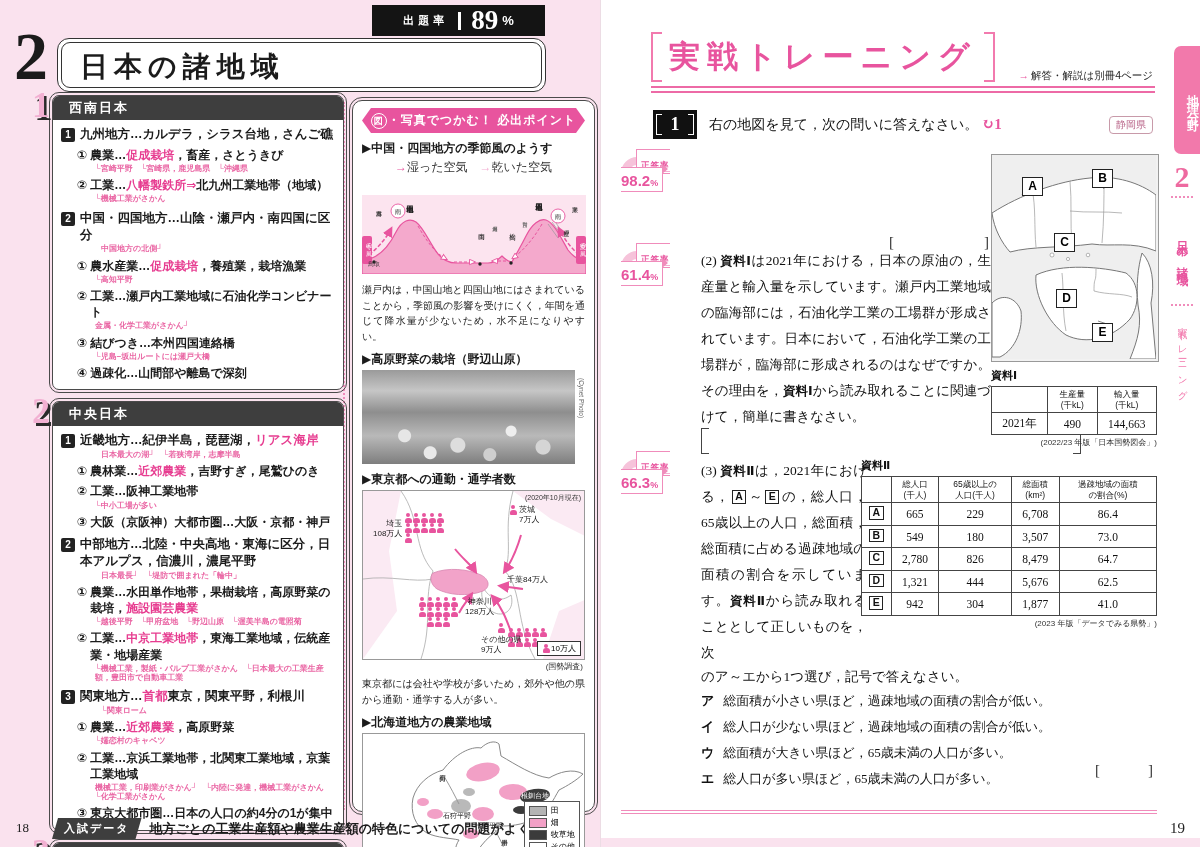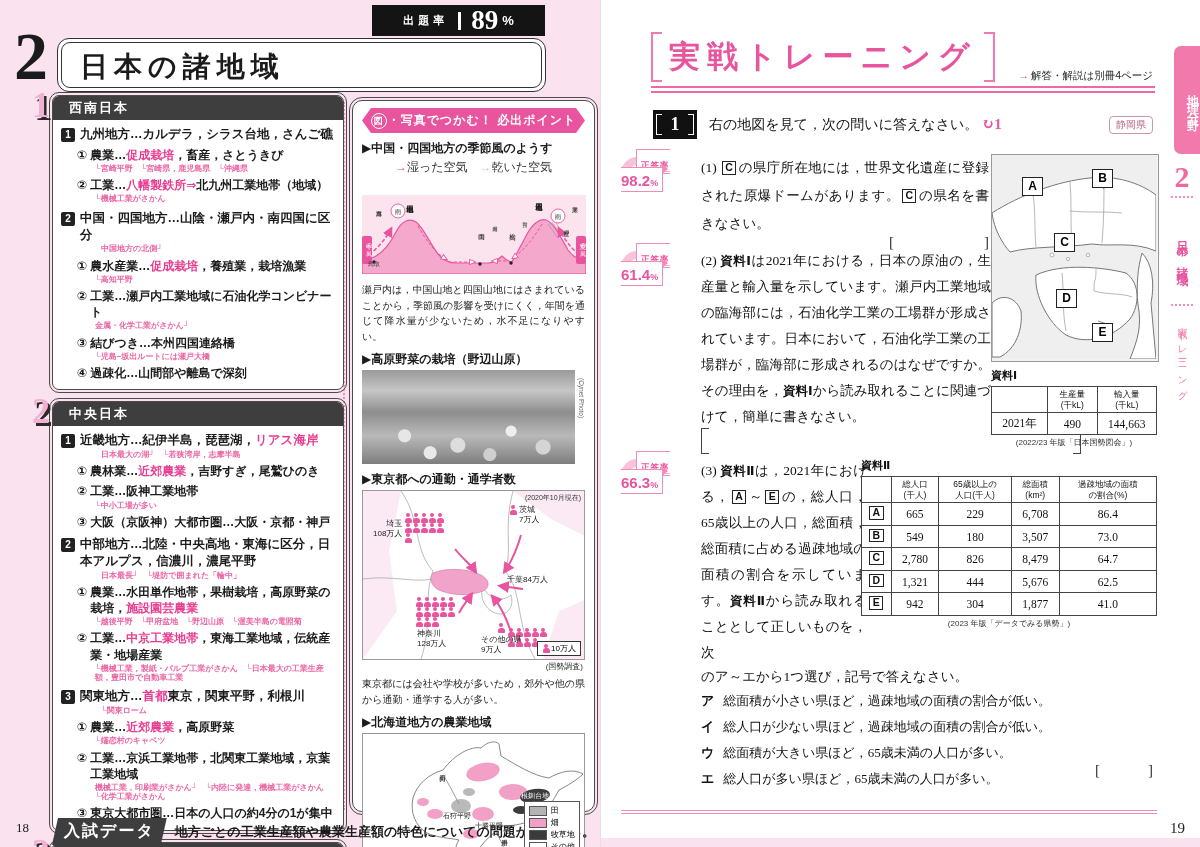--- a/index.html
+++ b/index.html
@@ -54,35 +54,35 @@
   .person{display:inline-block;width:8px;height:10px;position:relative;}
   .person::before{content:"";position:absolute;left:2px;top:0;width:4px;height:4px;border-radius:50%;background:#e8549e;}
   .person::after{content:"";position:absolute;left:0.5px;top:4.5px;width:7px;height:5px;border-radius:3px 3px 1px 1px;background:#e8549e;}
   .grp-saitama{left:10px;top:22px;justify-content:center;}
   .grp-saitama .g-label{text-align:right;margin-top:6px;}
   .grp-saitama .g-icons{width:46px;}
   .grp-ibaraki{left:146px;top:14px;}
   .grp-ibaraki .g-label{margin-top:0;}
   .grp-chiba{left:144px;top:84px;flex-direction:column;gap:43px;}
   .grp-chiba .g-icons{width:46px;}
-  .grp-kanagawa{left:52px;top:106px;flex-direction:column;}
+  .grp-kanagawa{left:52px;top:106px;text-align:center;}
   .grp-kanagawa .g-icons{width:46px;}
   .grp-kanagawa .g-label{margin-left:2px;}
   .grp-other{left:118px;top:132px;flex-direction:column;align-items:center;}
   .commute-legendbox{position:absolute;right:3px;bottom:3px;border:1px solid #333;background:#fff;font-size:8px;padding:1px 4px;z-index:6;display:flex;align-items:center;gap:1px;}
   .map-source{font-size:8px;color:#333;text-align:right;margin:1px 2px 0 0;}
   .hokkaido-map{position:relative;height:148px;border:1px solid #999;background:#fff;overflow:hidden;}
   .hk-legend{position:absolute;right:4px;bottom:26px;border:1px solid #555;background:#fff;font-size:8px;padding:2px 4px;z-index:5;}
   .hk-legend-row{display:flex;align-items:center;gap:4px;margin:1px 0;}
   .hk-chip{width:16px;height:8px;border:0.8px solid #555;flex:none;}
 
   
   .page-num-left{position:absolute;left:16px;top:820px;font-family:"Liberation Serif","DejaVu Serif",serif;font-size:13px;color:#222;}
   .exam-data{position:absolute;left:52px;top:818px;display:flex;gap:8px;align-items:center;}
-  .exam-badge{background:#3e3e3e;color:#fff;font-size:16px;font-weight:bold;letter-spacing:2px;padding:3px 12px;clip-path:polygon(6px 0,100% 0,calc(100% - 6px) 100%,0 100%);}
+  .exam-badge{background:#3e3e3e;color:#fff;font-size:11px;font-weight:bold;letter-spacing:2px;padding:3px 12px;clip-path:polygon(6px 0,100% 0,calc(100% - 6px) 100%,0 100%);}
   .exam-text{font-size:13px;color:#1b1b1b;font-weight:bold;}
 
   
   .page-right{position:absolute;left:600px;top:0;width:600px;height:847px;background:#fff;border-left:1px solid #ecdce4;}
   .page-right .bottom-strip{position:absolute;left:0;bottom:0;width:600px;height:9px;background:#fae2ee;}
   .side-tab{position:absolute;right:0;top:46px;width:38px;text-align:center;}
   .tab-field{background:#f279ab;color:#fff;writing-mode:vertical-rl;font-size:12px;font-weight:bold;letter-spacing:9px;height:96px;padding:8px 0 4px;width:27px;margin-left:11px;border-radius:7px 0 0 7px;}
   .tab-num{color:#ee6aa0;font-family:"Liberation Serif","DejaVu Serif",serif;font-size:30px;font-weight:bold;margin:6px 0 0;line-height:1.1;}
   .tab-dots{border-top:2px dotted #f08cbb;width:22px;margin:3px auto;}
   .tab-chapter{writing-mode:vertical-rl;color:#e8549e;font-weight:bold;font-size:11.5px;letter-spacing:4px;height:100px;margin:0 auto;}
@@ -132,21 +132,21 @@
   .map-label{position:absolute;border:1.4px solid #222;background:#fff;font-weight:bold;font-size:12px;width:19px;height:17px;line-height:17px;text-align:center;z-index:3;}
 
   .shiryo{position:absolute;}
   #shiryo1{left:390px;top:368px;width:166px;}
   #shiryo2{left:260px;top:458px;width:296px;}
   .shiryo-title{font-size:11px;font-weight:bold;color:#111;margin-bottom:3px;}
   .shiryo table{border-collapse:collapse;width:100%;background:#fff;}
   .shiryo td,.shiryo th{border:1px solid #444;text-align:center;color:#111;font-weight:normal;}
   .shiryo th{font-size:8.5px;line-height:1.25;padding:2px 1px;white-space:pre-line;font-family:"Liberation Sans","DejaVu Sans",sans-serif;}
   .shiryo td{font-family:"Liberation Serif","DejaVu Serif",serif;font-size:11.5px;padding:3px 2px;}
-  .shiryo-source{font-size:8px;color:#333;text-align:center;margin-top:2px;}
+  .shiryo-source{font-size:8px;color:#333;text-align:right;margin-top:2px;}
   #shiryo2 td{padding:4px 2px;}
 
   .options{position:absolute;left:100px;top:688px;width:452px;}
   .option{display:flex;gap:9px;font-family:"Liberation Serif","DejaVu Serif",serif;font-size:13px;color:#111;line-height:26px;}
   .opt-mark{font-family:"Liberation Sans","DejaVu Sans",sans-serif;font-weight:bold;flex:none;}
 
   .page-rule{position:absolute;left:20px;top:810px;width:536px;border-top:1.5px solid #f08cbb;border-bottom:1.5px solid #f08cbb;height:2px;}
   .page-num-right{position:absolute;right:16px;top:820px;font-family:"Liberation Serif","DejaVu Serif",serif;font-size:15px;color:#222;}
 
   svg text{font-family:"Liberation Sans","DejaVu Sans",sans-serif;}
@@ -492,23 +492,20 @@
       <span class="rb-ring"></span>
       <span class="rb-box"><span class="rb-label">正答率</span>
       <span class="rb-value"><span>61.4</span><span class="rb-unit">%</span></span></span>
     </div>
     <div class="rate-badge rate-3">
       <span class="rb-ring"></span>
       <span class="rb-box"><span class="rb-label">正答率</span>
       <span class="rb-value"><span>66.3</span><span class="rb-unit">%</span></span></span>
     </div>
 
-    <div class="q-text" id="q-sub1">
-      <span class="sub-num">(1)</span><span class="boxed">C</span><span>の県庁所在地には，世界文化遺産に登録された原爆ドームがあります。</span><span class="boxed">C</span><span>の県名を書きなさい。</span>
-    </div>
     <div class="answer-slot" id="slot-1">
         <span>[</span>
         <span>]</span>
       </div>
 
     <div class="q-text" id="q-sub2">
       <span class="sub-num">(2)</span><span class="bold-g">資料Ⅰ</span><span>は2021年における，日本の原油の，生産量と輸入量を示しています。瀬戸内工業地域の臨海部には，石油化学工業の工場群が形成されています。日本において，石油化学工業の工場群が，臨海部に形成されるのはなぜですか。その理由を，</span><span class="bold-g">資料Ⅰ</span><span>から読み取れることに関連づけて，簡単に書きなさい。</span>
     </div>
     <div id="slot-2">
         <span class="bb bb-l"></span>

